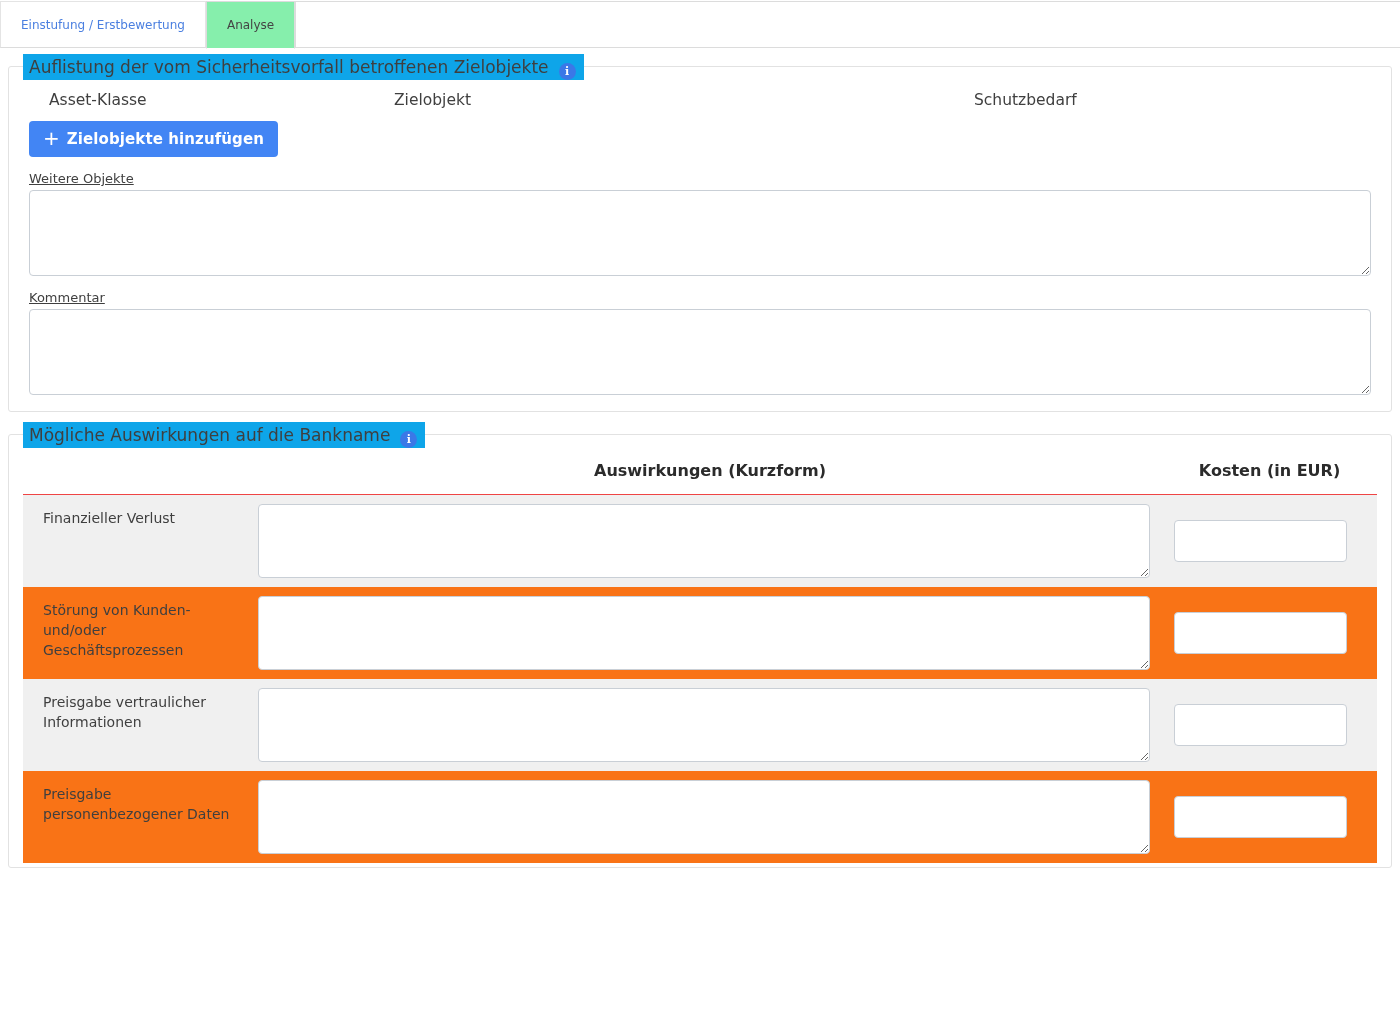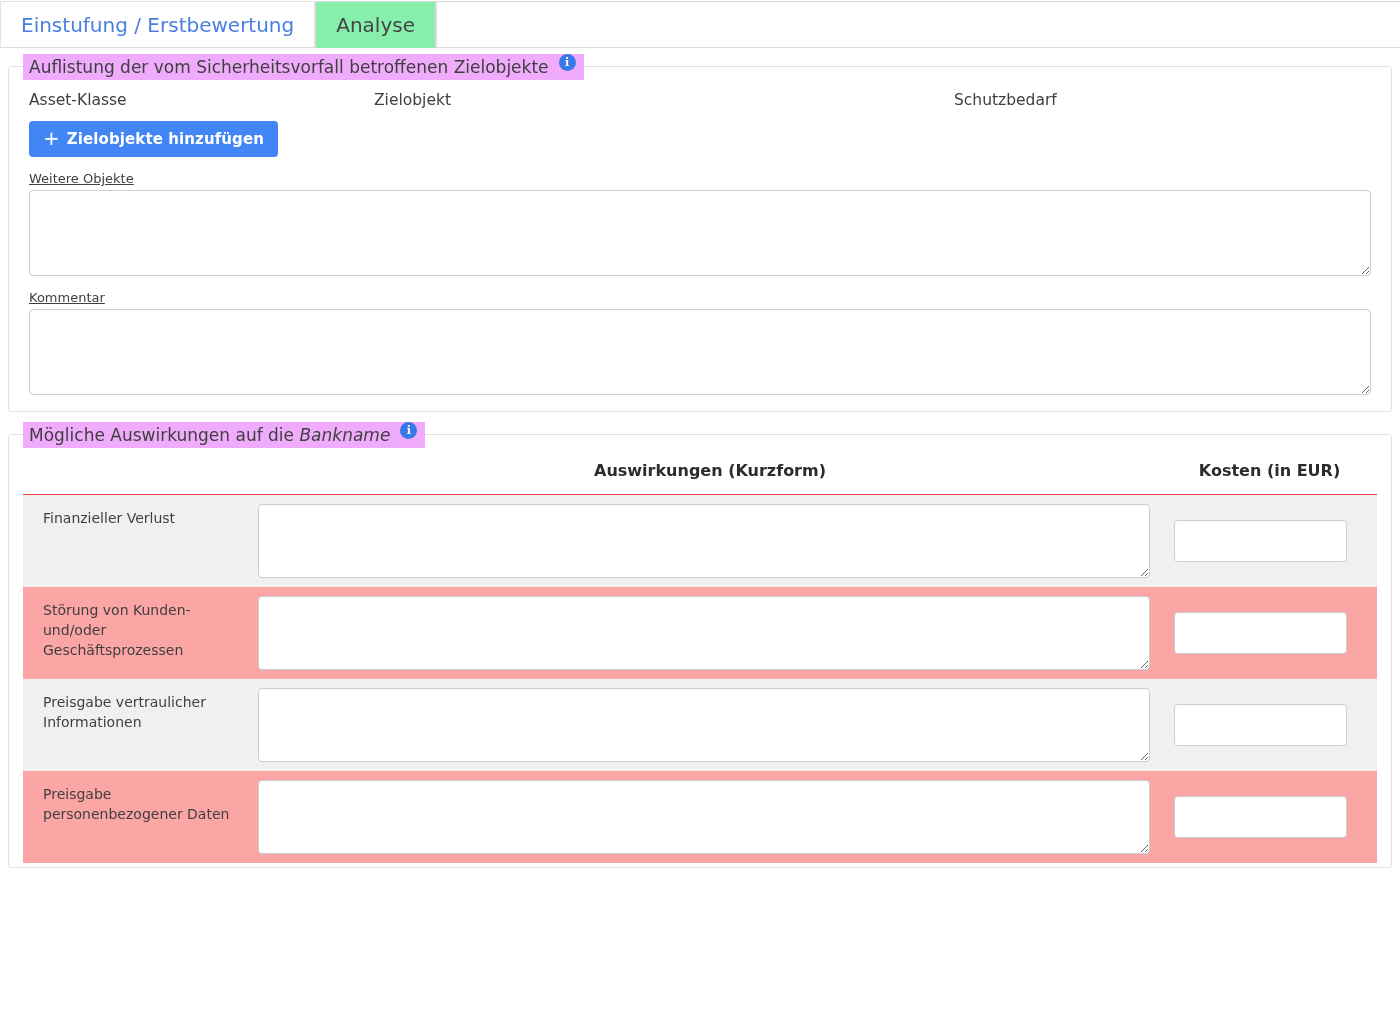--- a/index.html
+++ b/index.html
@@ -39,21 +39,21 @@
     height:1px;
     background:var(--border);
   }
   .tab{
     position:relative;
     z-index:2;
     height:47px;
     display:flex;
     align-items:center;
     padding:0 20px;
-    font-size:20px;
+    font-size:12px;
     white-space:nowrap;
     border:1px solid transparent;
     border-bottom:none;
     background:transparent;
     cursor:pointer;
   }
   .tab.link{
     color:var(--link-blue);
     border-color:#e4e4e4;
     border-bottom:1px solid var(--border);
@@ -81,31 +81,31 @@
     position:relative;
     margin:18px 8px 0 8px;
     border:1px solid #e2e2e2;
     border-radius:3px;
     padding:8px 14px 16px 14px;
   }
   .legend{
     position:absolute;
     top:-13px;
     left:14px;
-    background:#f0abfc;
+    background:#0ea5e9;
     padding:0 8px 0 6px;
     display:flex;
-    align-items:flex-start;
+    align-items:flex-end;
     gap:10px;
     font-size:17px;
     color:#3f3f3f;
     line-height:26px;
     white-space:nowrap;
   }
-  .legend .ital{font-style:italic;}
+  .legend .ital{}
   .info-icon{
     display:inline-flex;
     align-items:center;
     justify-content:center;
     width:17px;height:17px;
     border-radius:50%;
     background:#3b78e7;
     color:#fff;
     font-size:11px;
     font-weight:bold;
@@ -115,21 +115,21 @@
     flex:none;
   }
 
   
   .asset-head{
     display:flex;
     padding:16px 6px 0 6px;
     font-size:15.5px;
     color:#3f3f3f;
   }
-  .asset-head .c1{width:345px;}
+  .asset-head .c1{width:345px;margin-left:20px;}
   .asset-head .c2{width:580px;}
   .asset-head .c3{flex:1;}
 
   .btn-add{
     display:inline-flex;
     align-items:center;
     gap:7px;
     margin:12px 0 0 6px;
     padding:9px 14px;
     background:var(--blue);
@@ -186,21 +186,21 @@
     color:#2b2b2b;
     padding:12px 0 14px 0;
     border-bottom:1px solid #ef4444;
     background:#fff;
   }
   .impact-table thead th.h-label{width:235px;}
   .impact-table thead th.h-short{text-align:center;}
   .impact-table thead th.h-cost{width:215px;text-align:center;}
 
   .impact-table tbody tr.odd{background:var(--stripe);}
-  .impact-table tbody tr.even{background:#fca5a5;}
+  .impact-table tbody tr.even{background:#f97316;}
   .impact-table tbody td{
     vertical-align:middle;
     padding:9px 0;
   }
   .impact-table td.c-label{
     padding-left:20px;
     padding-right:12px;
     font-size:14px;
     color:#3f3f3f;
     line-height:1.42;

